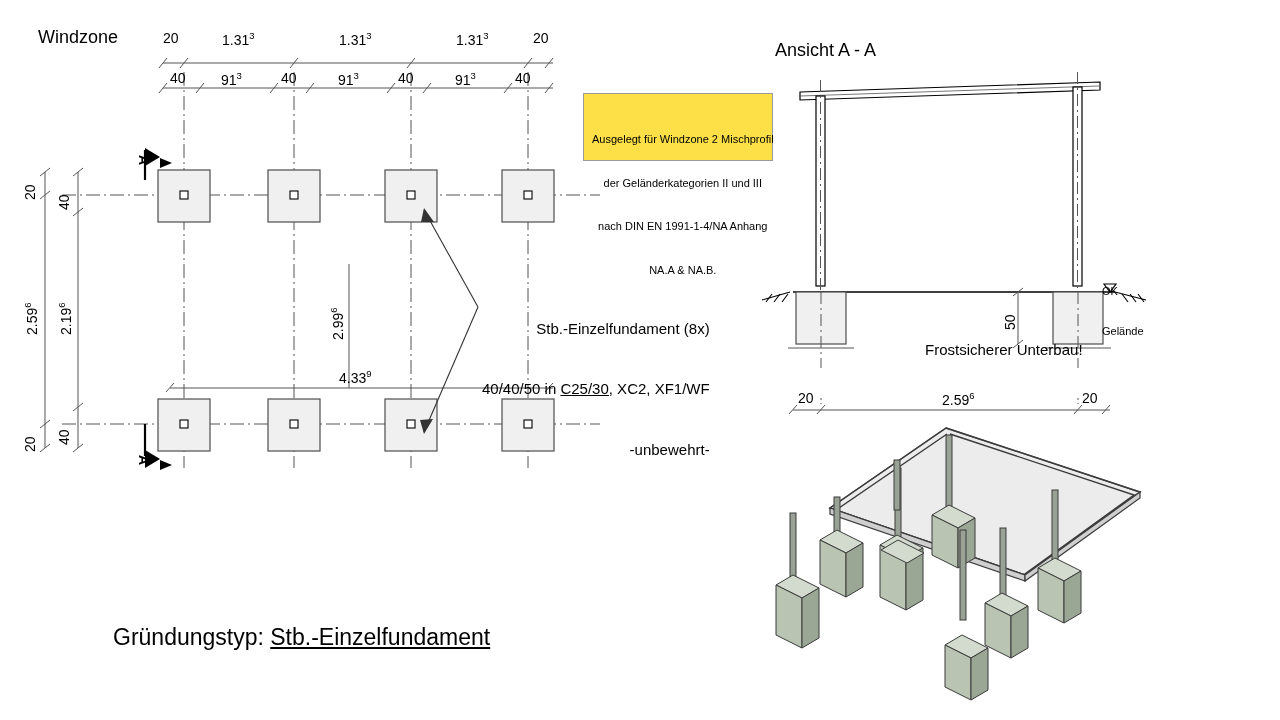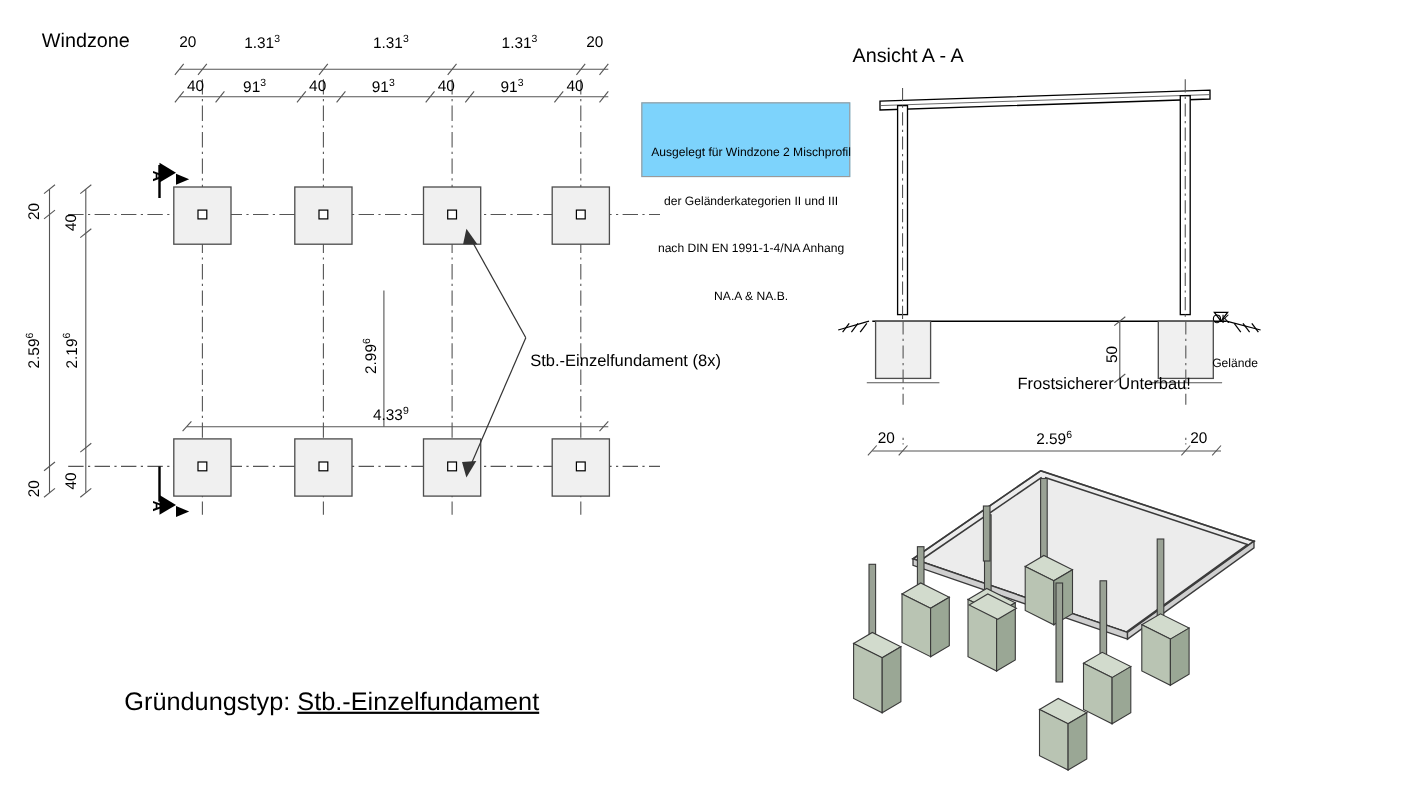--- a/index.html
+++ b/index.html
@@ -30,21 +30,21 @@
   .hdr{font-size:18px;}
   .dim{font-size:14px;}
   .dimsup{font-size:9.5px;vertical-align:super;}
   .note{font-size:11px;line-height:1.32;}
   .ann{font-size:15px;line-height:1.35;}
   .small{font-size:11px;line-height:1.2;}
   .secA{font-size:14px;font-weight:bold;}
   .notebox{
     position:absolute;
     border:1px solid #9a9a9a;
-    background:#7dd3fc;
+    background:#fde047;
     box-sizing:border-box;
     text-align:center;
   }
 </style>
 </head>
 <body>
 
 <div id="stage">
 
   <svg width="1280" height="720" viewBox="0 0 1280 720">
@@ -318,20 +318,22 @@
 
   <div class="lbl dim vert" style="left:328px;top:340px;"><span>2.99</span><span class="dimsup">6</span></div>
 
   <div class="lbl dim" style="left:339px;top:368px;"><span>4.33</span><span class="dimsup">9</span></div>
 
   <div class="lbl secA" style="left:152px;top:155px;transform:rotate(90deg);transform-origin:left top;">A</div>
   <div class="lbl secA" style="left:152px;top:455px;transform:rotate(90deg);transform-origin:left top;">A</div>
 
   <div class="lbl ann" style="left:482px;top:278px;text-align:right;">
     <div>Stb.-Einzelfundament (8x)</div>
+    <div><span>40/40/50 in </span><span class="ul">C25/30,</span><span> XC2, XF1/WF</span></div>
+    <div>-unbewehrt-</div>
   </div>
 
   <div class="notebox" style="left:583px;top:93px;width:190px;height:68px;">
     <div class="lbl note" style="left:8px;top:9px;position:absolute;">
       <div>Ausgelegt für Windzone 2 Mischprofil</div>
       <div>der Geländerkategorien II und III</div>
       <div>nach DIN EN 1991-1-4/NA Anhang</div>
       <div>NA.A &amp; NA.B.</div>
     </div>
   </div>

